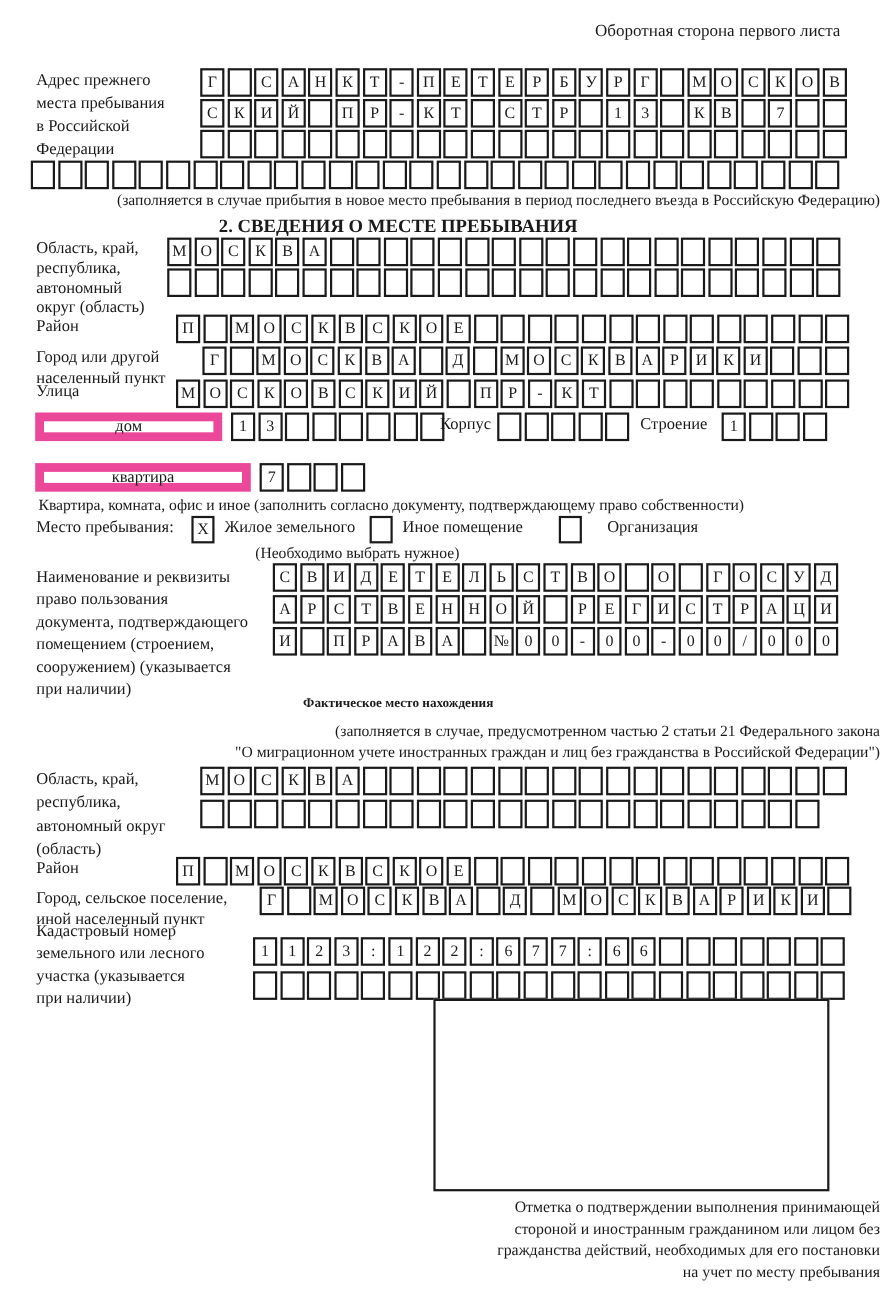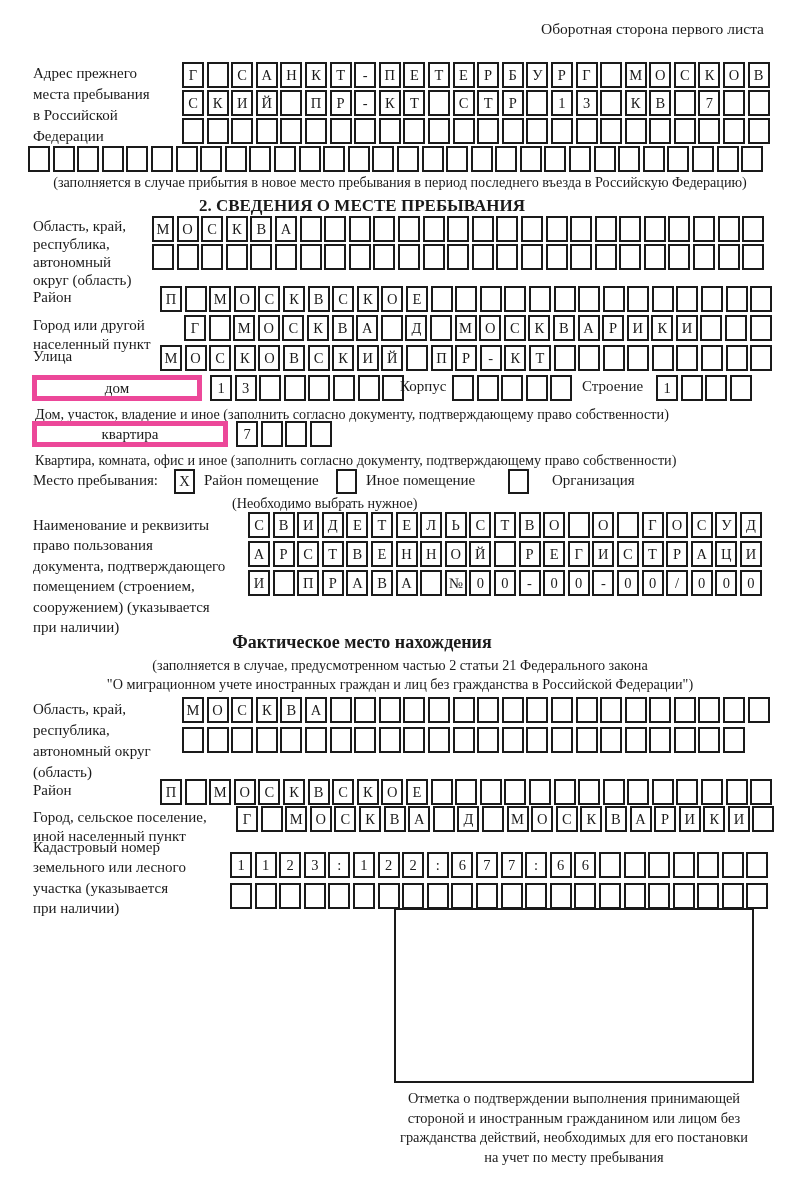--- a/index.html
+++ b/index.html
@@ -8,26 +8,26 @@
 
   
   .crow{position:absolute;display:flex;gap:2.6px;}
   .cbox{flex:0 0 auto;width:22px;height:26px;border:2px solid #1a1a1a;box-sizing:border-box;
         display:inline-flex;align-items:center;justify-content:center;
         font-size:14.5px;line-height:1;background:#fff;}
 
   
   .lbl{position:absolute;font-size:15px;white-space:nowrap;}
   .note{position:absolute;font-size:14.2px;white-space:nowrap;}
-  .center{left:0;width:800px;text-align:center;}
+  .center{left:0;width:800px;text-align:right;}
   .tline{white-space:nowrap;}
   .stitle{position:absolute;left:0;width:724px;text-align:center;font-weight:bold;font-size:17px;}
 
   
-  .wcell{position:absolute;height:26px;border:5px solid #ec4899;box-sizing:border-box;
+  .wcell{position:absolute;height:26px;border:8px solid #ec4899;box-sizing:border-box;
          display:flex;align-items:center;justify-content:center;font-size:15px;background:#fff;}
 
   
   .chk{position:absolute;width:21px;height:25px;border:2px solid #1a1a1a;box-sizing:border-box;
        display:flex;align-items:center;justify-content:center;font-size:14.5px;background:#fff;}
 
   .hdr{position:absolute;top:20px;right:36px;font-size:15.5px;}
 
   .adr-lbl{left:33px;top:63px;line-height:21px;}
   .adr-r1{left:182px;top:62px;}
@@ -67,37 +67,37 @@
   .mp-o2{left:366px;top:472px;}
   .mp-c3{left:508px;top:469px;}
   .mp-o3{left:552px;top:472px;}
   .mp-note{left:232px;top:495px;}
 
   .doc-lbl{left:33px;top:515px;line-height:20.4px;}
   .doc-r1{left:248px;top:512px;}
   .doc-r2{left:248px;top:541px;}
   .doc-r3{left:248px;top:570px;}
 
-  .fact-title{top:632px;font-size:18px;}
+  .fact-title{top:632px;font-size:12px;}
   .fact-notes{top:656px;line-height:18.5px;font-size:14.2px;}
 
   .reg2-lbl{left:33px;top:699px;line-height:21px;}
   .reg2-r1{left:182px;top:697px;}
   .reg2-r2{left:182px;top:727px;}
   .rayon2-lbl{left:33px;top:782px;}
   .rayon2-r{left:160px;top:779px;}
   .gorod2-lbl{left:33px;top:808px;line-height:19px;}
   .gorod2-r{left:236px;top:806px;}
   .kad-lbl{left:33px;top:837px;line-height:20.3px;}
   .kad-r1{left:230px;top:852px;}
   .kad-r2{left:230px;top:883px;}
 
   .stampbox{position:absolute;left:394px;top:908px;width:360px;height:175px;
             border:2px solid #1a1a1a;box-sizing:border-box;background:#fff;}
-  .stamp-note{left:348px;top:1089px;width:452px;text-align:center;
+  .stamp-note{left:348px;top:1089px;width:452px;text-align:right;
               line-height:19.5px;font-size:14.4px;white-space:normal;}
   .stamp-note .tline{white-space:nowrap;}
 </style>
 </head>
 <body>
 
 <div id="page">
 
   <div class="hdr">Оборотная сторона первого листа</div>
 
@@ -390,34 +390,33 @@
       <span class="cbox"></span>
       <span class="cbox"></span>
     </div>
   <div class="lbl stroenie-lbl">Строение</div>
   <div class="crow stroenie-r">
       <span class="cbox">1</span>
       <span class="cbox"></span>
       <span class="cbox"></span>
       <span class="cbox"></span>
     </div>
-  <div class="note dom-note">Дом, участок, владение и иное (заполнить согласно документу, подтверждающему право собственности)</div>
 
   <div class="wcell kv-cell">квартира</div>
   <div class="crow kv-r">
       <span class="cbox">7</span>
       <span class="cbox"></span>
       <span class="cbox"></span>
       <span class="cbox"></span>
     </div>
   <div class="note kv-note">Квартира, комната, офис и иное (заполнить согласно документу, подтверждающему право собственности)</div>
 
   <div class="lbl mp-lbl">Место пребывания:</div>
   <div class="chk mp-c1">X</div>
-  <div class="lbl mp-o1">Район помещение</div>
+  <div class="lbl mp-o1">Жилое земельного</div>
   <div class="chk mp-c2"></div>
   <div class="lbl mp-o2">Иное помещение</div>
   <div class="chk mp-c3"></div>
   <div class="lbl mp-o3">Организация</div>
   <div class="note mp-note">(Необходимо выбрать нужное)</div>
 
   <div class="lbl doc-lbl">
       <div class="tline">Наименование и реквизиты</div>
       <div class="tline">право пользования</div>
       <div class="tline">документа, подтверждающего</div>

